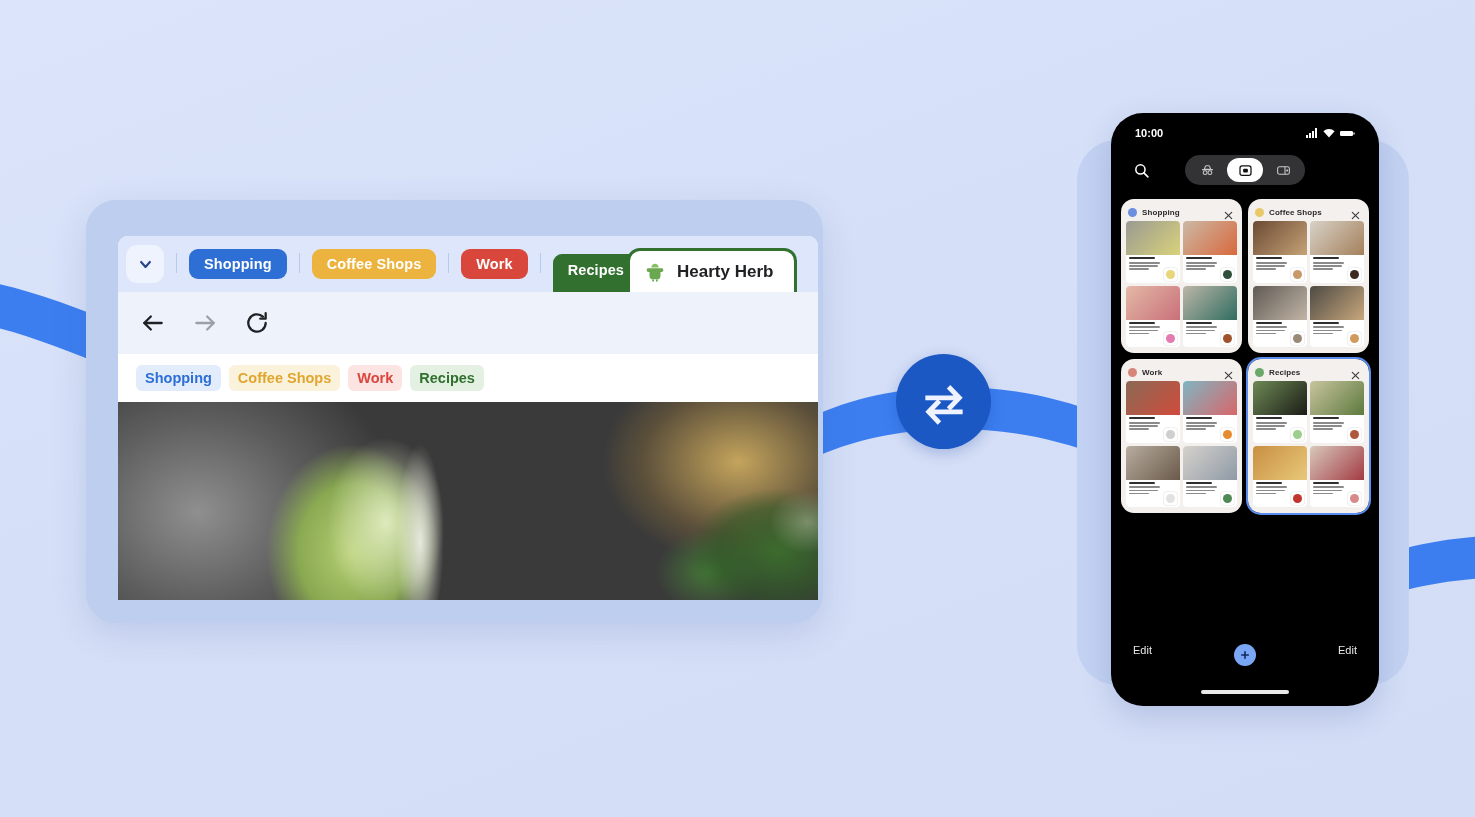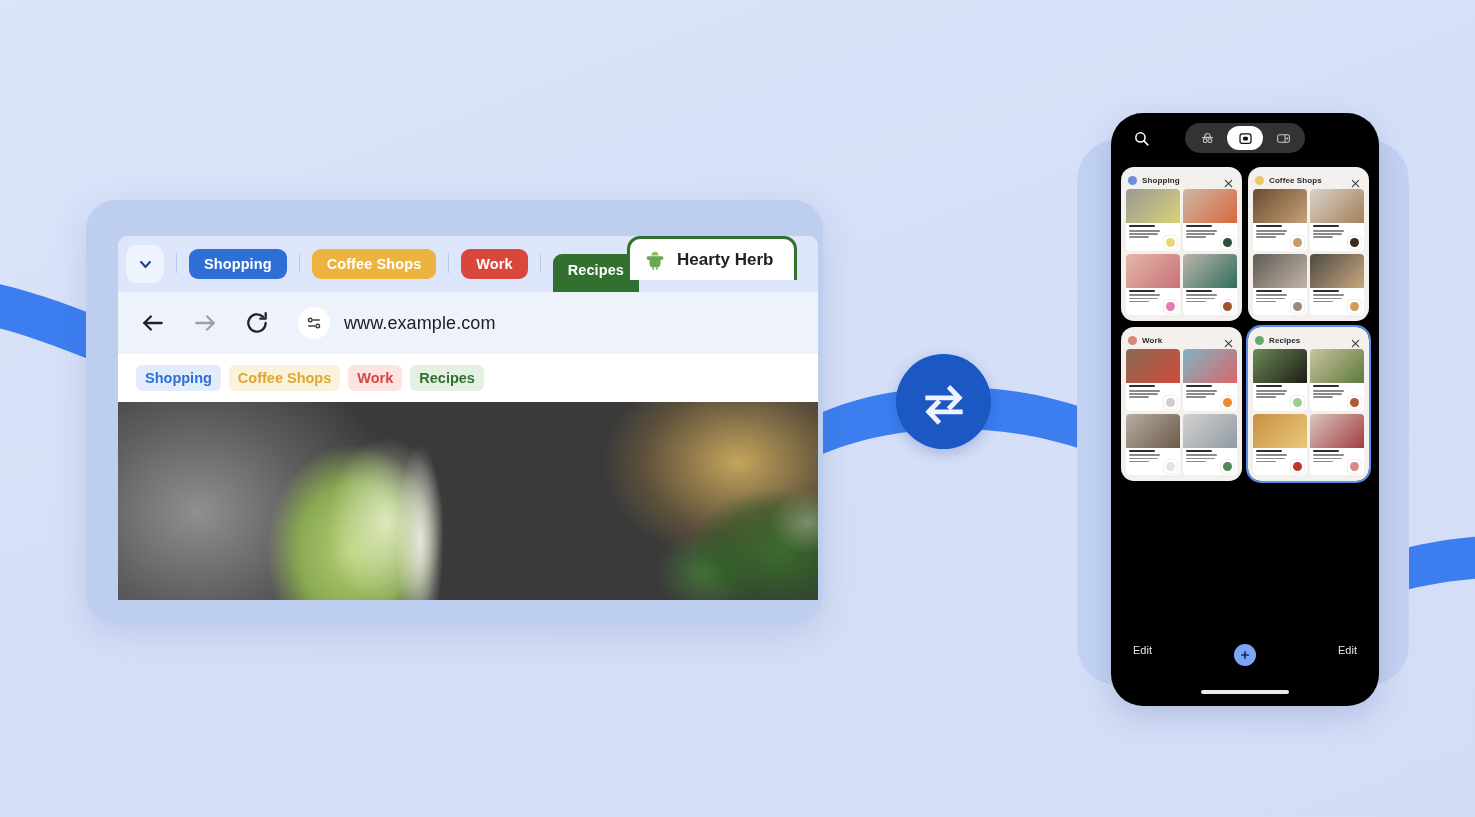--- a/index.html
+++ b/index.html
@@ -39,21 +39,21 @@
   .chev-btn svg { width:15px; height:15px; }
   .tsep { width:1px; height:20px; background:#b9c9e8; margin:0 12px 19px; flex:none; }
   .gpill {
     height:30px; border-radius:9px; color:#fff; font-size:14.5px; font-weight:700;
     display:flex; align-items:center; padding:0 15px; margin-bottom:13px;
     white-space:nowrap; flex:none; cursor:pointer; letter-spacing:.1px;
   }
   .gpill.active-grp { border-radius:9px 9px 0 0; margin-bottom:0; height:38px; align-items:center; padding-bottom:6px;}
   .active-tab {
     height:44px; background:#fff; border-radius:13px 13px 0 0;
-    display:flex; align-items:center; padding:0 16px 0 14px; margin-bottom:12px;
+    display:flex; align-items:center; padding:0 16px 0 14px; margin-bottom:0;
     border:3px solid #31702f; border-bottom:none; margin-left:-12px;
     position:relative; flex:none; cursor:pointer; min-width:170px;
   }
   .favicon {
     width:22px; height:22px; border-radius:4px; margin-right:11px; flex:none;
     display:flex; align-items:center; justify-content:center;
   }
   .active-tab-title { font-size:17px; font-weight:700; color:#202124; white-space:nowrap; }
 
   
@@ -215,31 +215,20 @@
           <line x1="4" y1="12" x2="20" y2="12"></line>
             <polyline points="14,6 20,12 14,18"></polyline>
           </svg>
       </div>
       <div class="navbtn">
         <svg viewBox="0 0 24 24" width="26" height="26" fill="none" stroke="#202124" stroke-width="2.1" stroke-linecap="round">
           <path d="M20 12a8 8 0 1 1-2.6-5.9"></path>
             <polyline points="20,3 20,8 15,8" stroke-linejoin="round"></polyline>
           </svg>
       </div>
-      <div class="omnibox">
-        <span class="omni-icon">
-          <svg viewBox="0 0 24 24" width="18" height="18" fill="none" stroke="#3c4043" stroke-width="1.9" stroke-linecap="round">
-            <line x1="11" y1="8" x2="19" y2="8"></line>
-              <circle cx="7" cy="8" r="2.4"></circle>
-            <line x1="5" y1="16" x2="13" y2="16"></line>
-              <circle cx="17" cy="16" r="2.4"></circle>
-            </svg>
-        </span>
-        <span class="omni-url">www.example.com</span>
-      </div>
     </div>
 
     <div class="bookmarks">
       <span class="bmk" style="color:#2d6fd4;background:#e3ecfb">Shopping</span>
       <span class="bmk" style="color:#e0a62f;background:#fbf2dc">Coffee Shops</span>
       <span class="bmk" style="color:#d9463c;background:#fbe4e2">Work</span>
       <span class="bmk" style="color:#31702f;background:#e4f1e2">Recipes</span>
     </div>
 
     <div class="photo">
@@ -269,20 +258,38 @@
     <path d="M4 9.2h12.1l-2.9-3 1.5-1.5 5.3 5.5-5.3 5.5-1.5-1.5 2.9-3H4z" fill="#eef3ff"></path>
     <path d="M20 15.6H7.9l2.9 3-1.5 1.5L4 14.6l5.3-5.5 1.5 1.5-2.9 3H20z" fill="#eef3ff" opacity="0"></path>
     <path d="M20 15.2H7.9l2.9-3-1.5-1.5L4 16.2l5.3 5.5 1.5-1.5-2.9-3H20z" fill="#eef3ff"></path>
   </svg>
 </div>
 
 <div class="phone-glow"></div>
 <div class="phone-frame">
   <div class="phone-screen">
 
+    <div class="statusbar">
+      <span class="stat-time">10:00</span>
+      <span class="stat-icons">
+        <svg width="12" height="10" viewBox="0 0 12 10">
+          <rect x="0" y="7" width="2" height="3" fill="#fff"></rect>
+            <rect x="3" y="5" width="2" height="5" fill="#fff"></rect>
+          <rect x="6" y="3" width="2" height="7" fill="#fff"></rect>
+            <rect x="9" y="0" width="2" height="10" fill="#fff"></rect>
+          </svg>
+        <svg width="12" height="10" viewBox="0 0 12 10">
+          <path d="M6 9.5 0.4 3.2A8.4 8.4 0 0 1 11.6 3.2z" fill="#fff"></path>
+          </svg>
+        <svg width="15" height="9" viewBox="0 0 15 9">
+          <rect x="0" y="2" width="13" height="5" rx="1.2" fill="#fff"></rect>
+          <rect x="13.4" y="3.4" width="1.3" height="2.2" rx=".5" fill="#fff"></rect>
+          </svg>
+      </span>
+    </div>
 
     <div class="toolbar">
       <div class="search-ic">
         <svg viewBox="0 0 24 24" width="17" height="17" fill="none" stroke="#fff" stroke-width="2.2" stroke-linecap="round">
             <circle cx="10.5" cy="10.5" r="6.5"></circle>
             <line x1="15.4" y1="15.4" x2="21" y2="21"></line>
           </svg>
       </div>
       <div class="segmented">
         <div class="seg">

